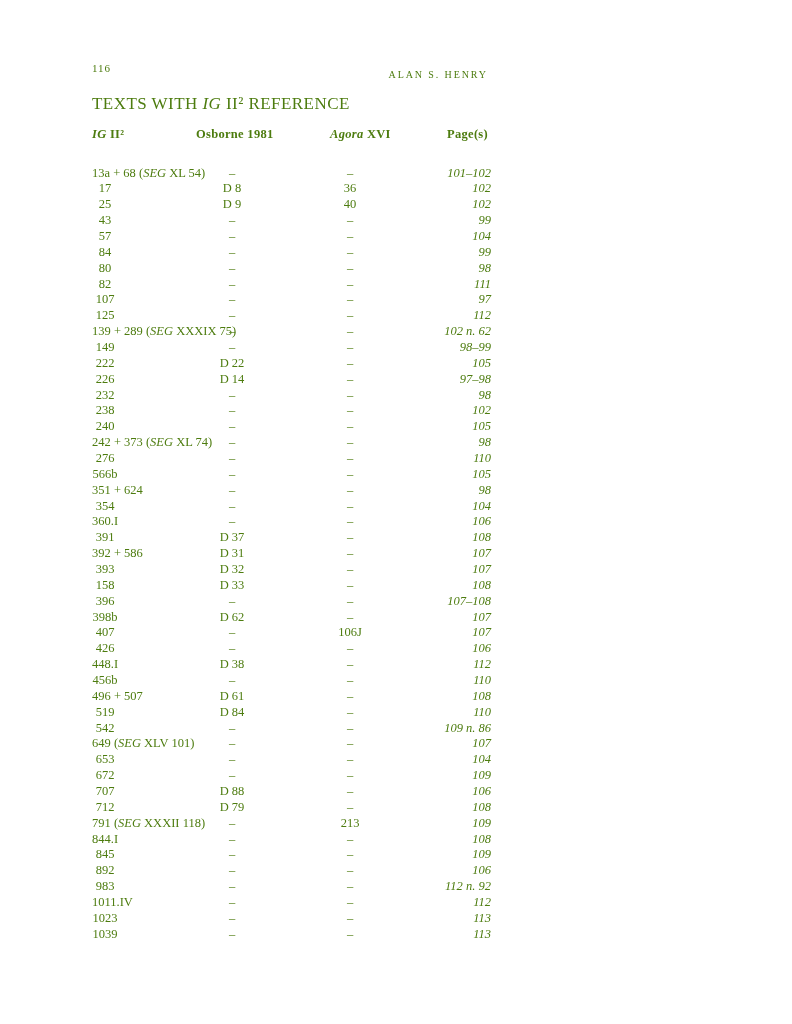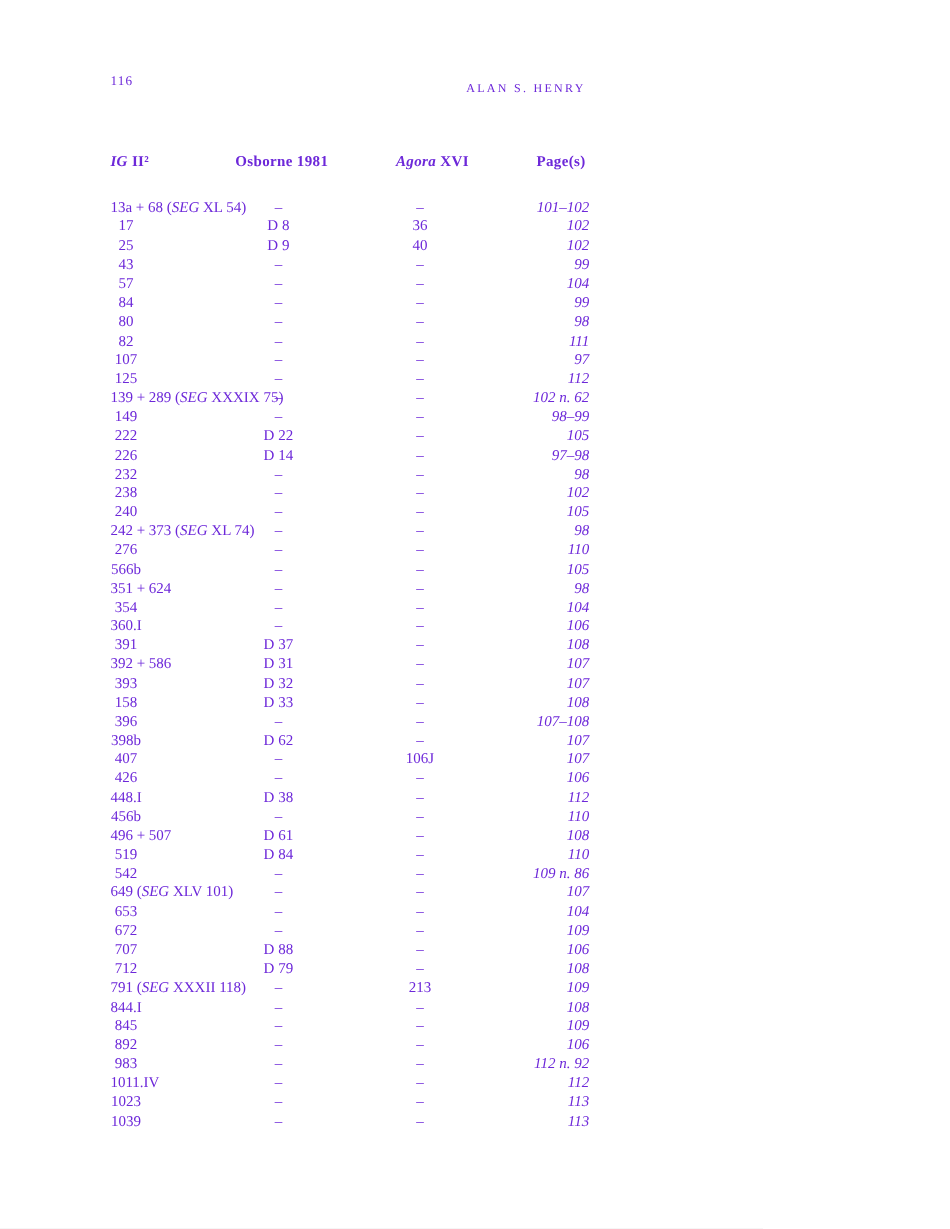--- a/index.html
+++ b/index.html
@@ -1,21 +1,21 @@
 <!DOCTYPE html>
 <html><head>
 <meta charset="utf-8">
 <style>
   html,body{margin:0;padding:0;background:#e8e8e8;}
   .page{
     position:relative;
     width:792px;height:1024px;
     margin:0 auto;
     background:#ffffff;
-    color:#6d28d9;
+    color:#4d7c0f;
     font-family:"Liberation Serif", serif;
     overflow:hidden;
   }
   .pgnum{
     position:absolute;left:92px;top:62px;
     font-size:11px;letter-spacing:1px;
   }
   .runhead{
     position:absolute;right:304px;top:69px;
     font-size:10px;letter-spacing:1.9px;
@@ -47,20 +47,21 @@
   .c3{left:318px;width:64px;text-align:center;}
   .c4{left:381px;width:110px;text-align:right;font-style:italic;}
   i{font-style:italic;}
 </style>
 </head>
 <body>
 
 <div class="page">
   <div class="pgnum">116</div>
   <div class="runhead">ALAN S. HENRY</div>
+  <div class="title">TEXTS WITH <i>IG</i> II² REFERENCE</div>
 
   <div class="thead">
     <span class="h1"><i>IG</i> II²</span>
     <span class="h2">Osborne 1981</span>
     <span class="h3"><i>Agora</i> XVI</span>
     <span class="h4">Page(s)</span>
   </div>
 
   <div class="tbody">
       <div class="row">

